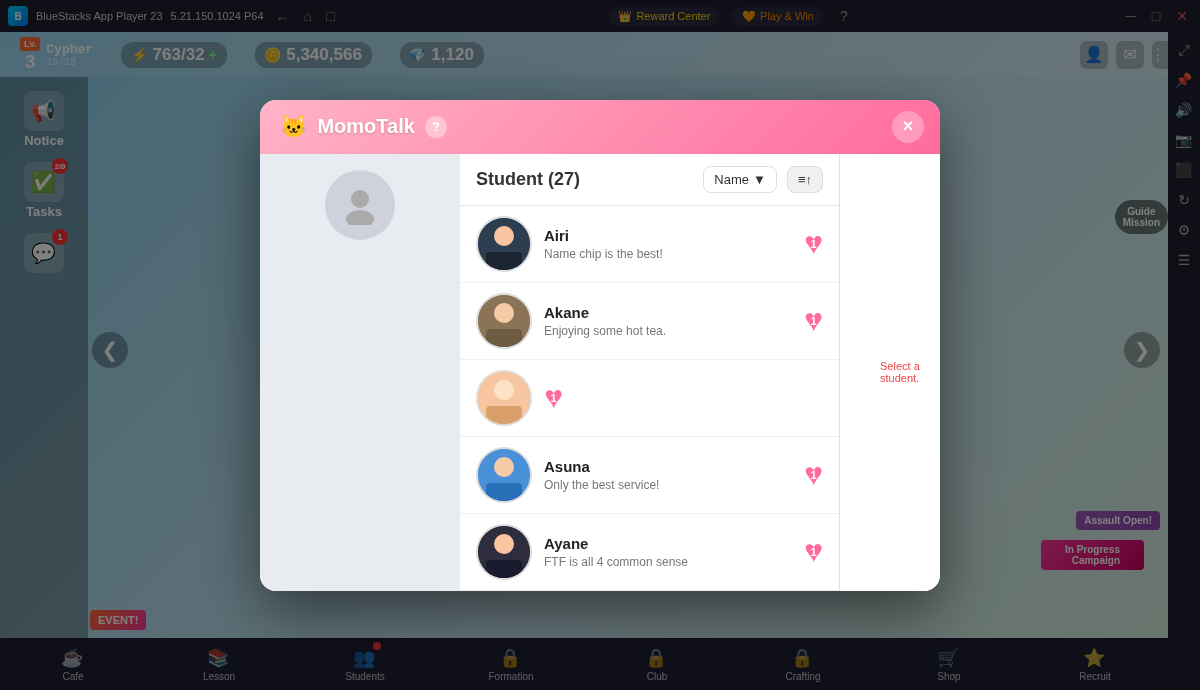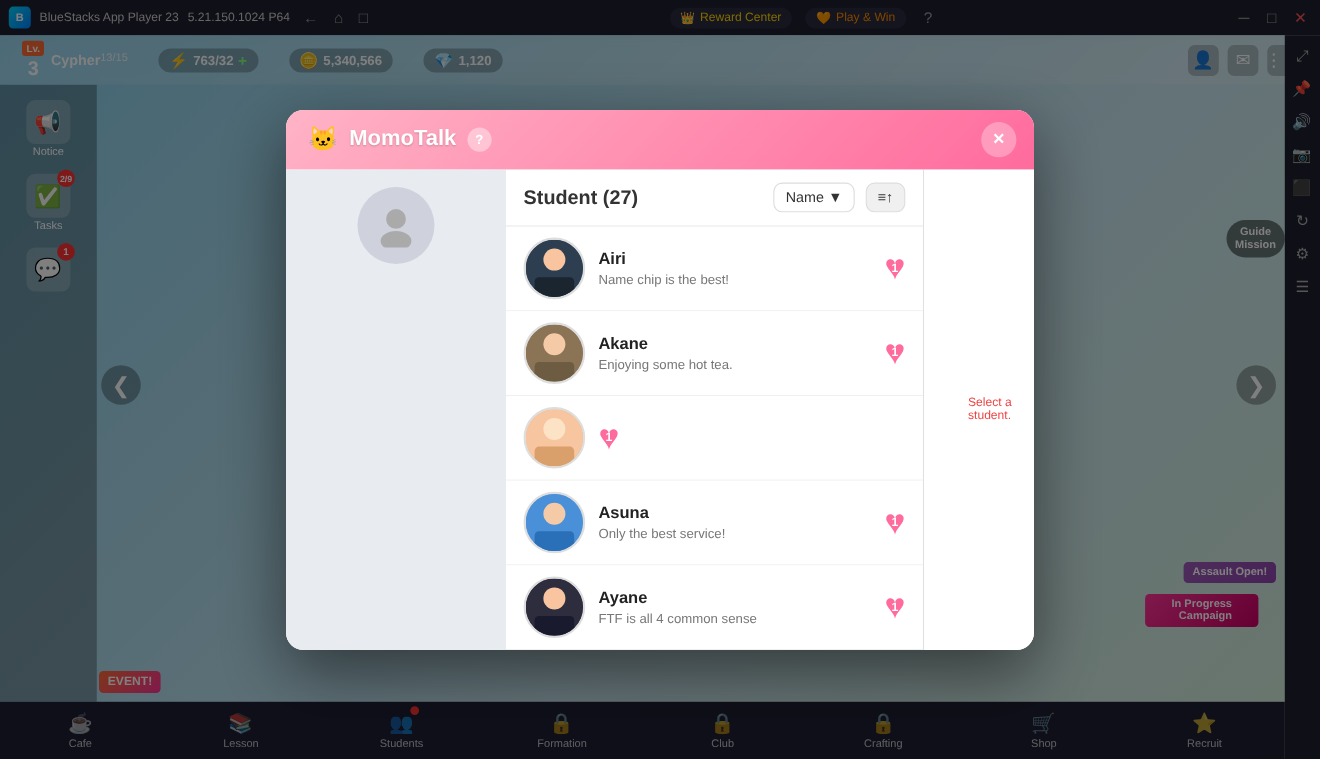--- a/index.html
+++ b/index.html
@@ -105,39 +105,39 @@
       font-weight: bold;
       padding: 2px 4px;
       border-radius: 3px;
     }
     .lv-num {
       color: white;
       font-size: 18px;
       font-weight: bold;
     }
     .player-info {
-      display: flex; 
+      display: flex; flex-direction: column; font-family: Liberation Mono, monospace;
     }
     .player-name {
       color: white;
       font-size: 13px;
       font-weight: bold;
     }
     .player-exp {
       font-size: 10px;
       color: rgba(255,255,255,0.8);
     }
     .stat-item {
       display: flex; align-items: center; gap: 4px;
       background: rgba(0,0,0,0.25);
       border-radius: 12px;
       padding: 3px 10px;
     }
     .stat-icon { font-size: 14px; }
-    .stat-val { color: white; font-size: 12px; font-weight: bold; }
+    .stat-val { color: white; font-size: 17px; font-weight: bold; }
     .stat-plus { color: #7fff7f; font-size: 14px; font-weight: bold; cursor: pointer; }
     .topbar-icons {
       margin-left: auto;
       display: flex; gap: 8px; align-items: center;
     }
     .topbar-icon-btn {
       background: rgba(0,0,0,0.2);
       border-radius: 6px;
       width: 28px; height: 28px;
       display: flex; align-items: center; justify-content: center;
@@ -166,21 +166,21 @@
       cursor: pointer;
     }
     .side-icon {
       width: 40px; height: 40px;
       background: rgba(255,255,255,0.2);
       border-radius: 8px;
       display: flex; align-items: center; justify-content: center;
       font-size: 20px;
       position: relative;
     }
-    .side-label { color: white; font-size: 10px; text-align: center; }
+    .side-label { color: white; font-size: 13px; text-align: center; font-weight: bold; }
     .badge-red {
       position: absolute;
       top: -4px; right: -4px;
       background: #ff3333;
       color: white;
       font-size: 9px;
       font-weight: bold;
       width: 16px; height: 16px;
       border-radius: 50%;
       display: flex; align-items: center; justify-content: center;

